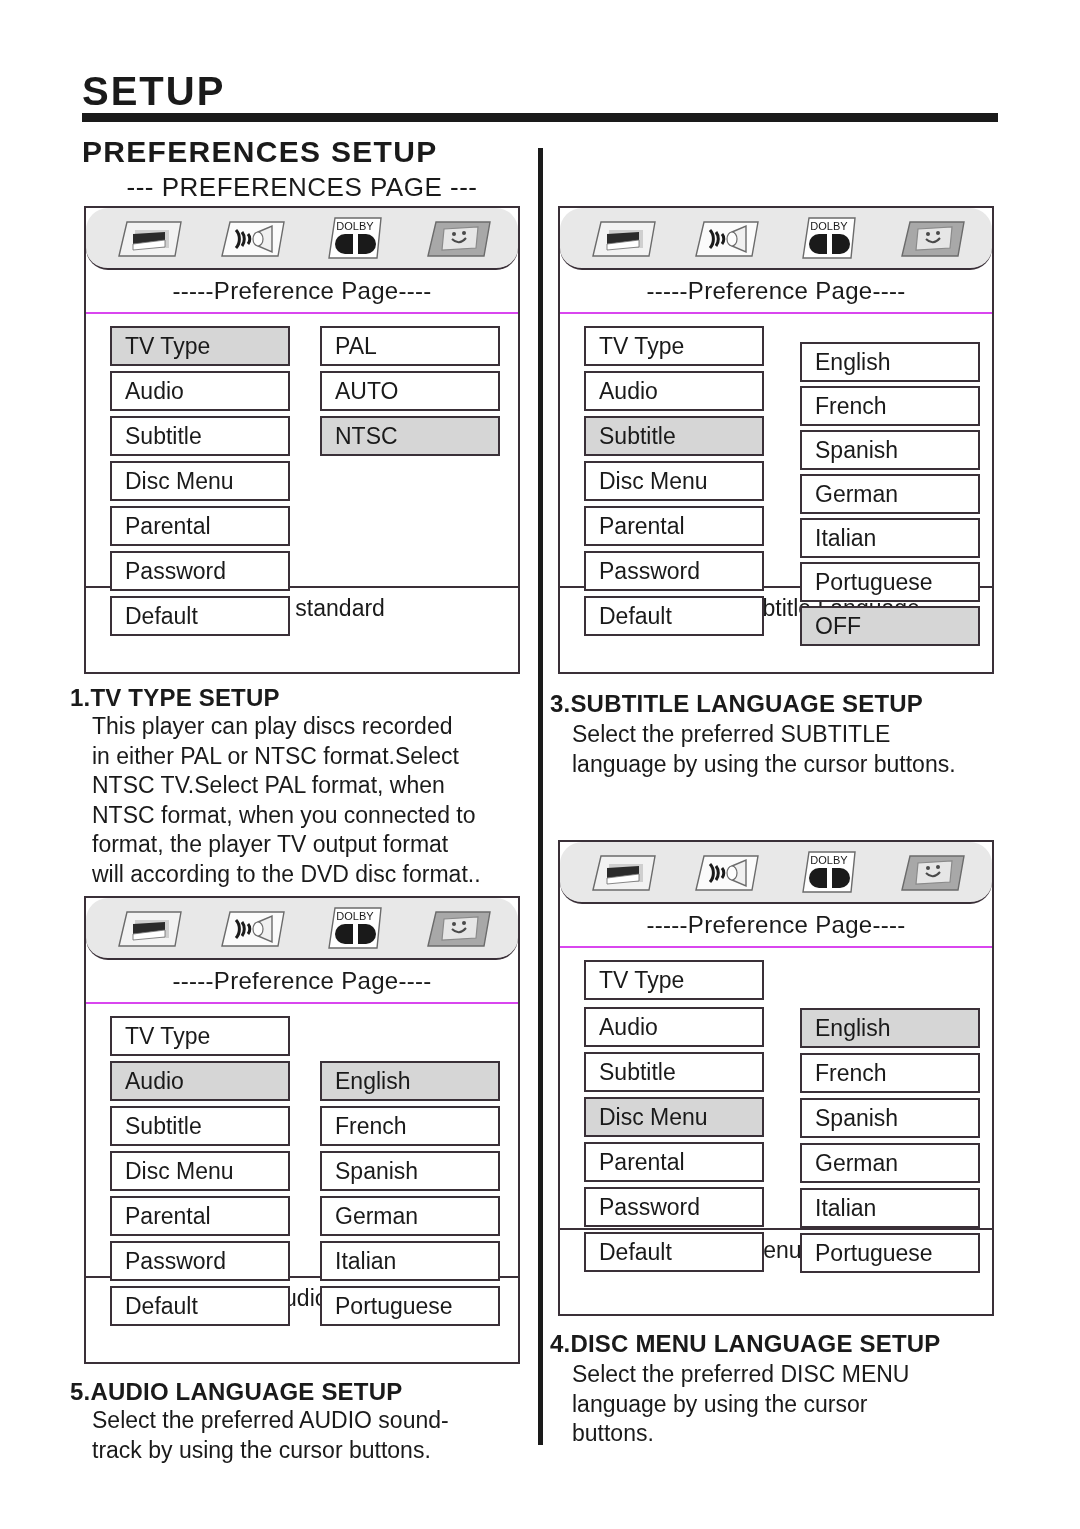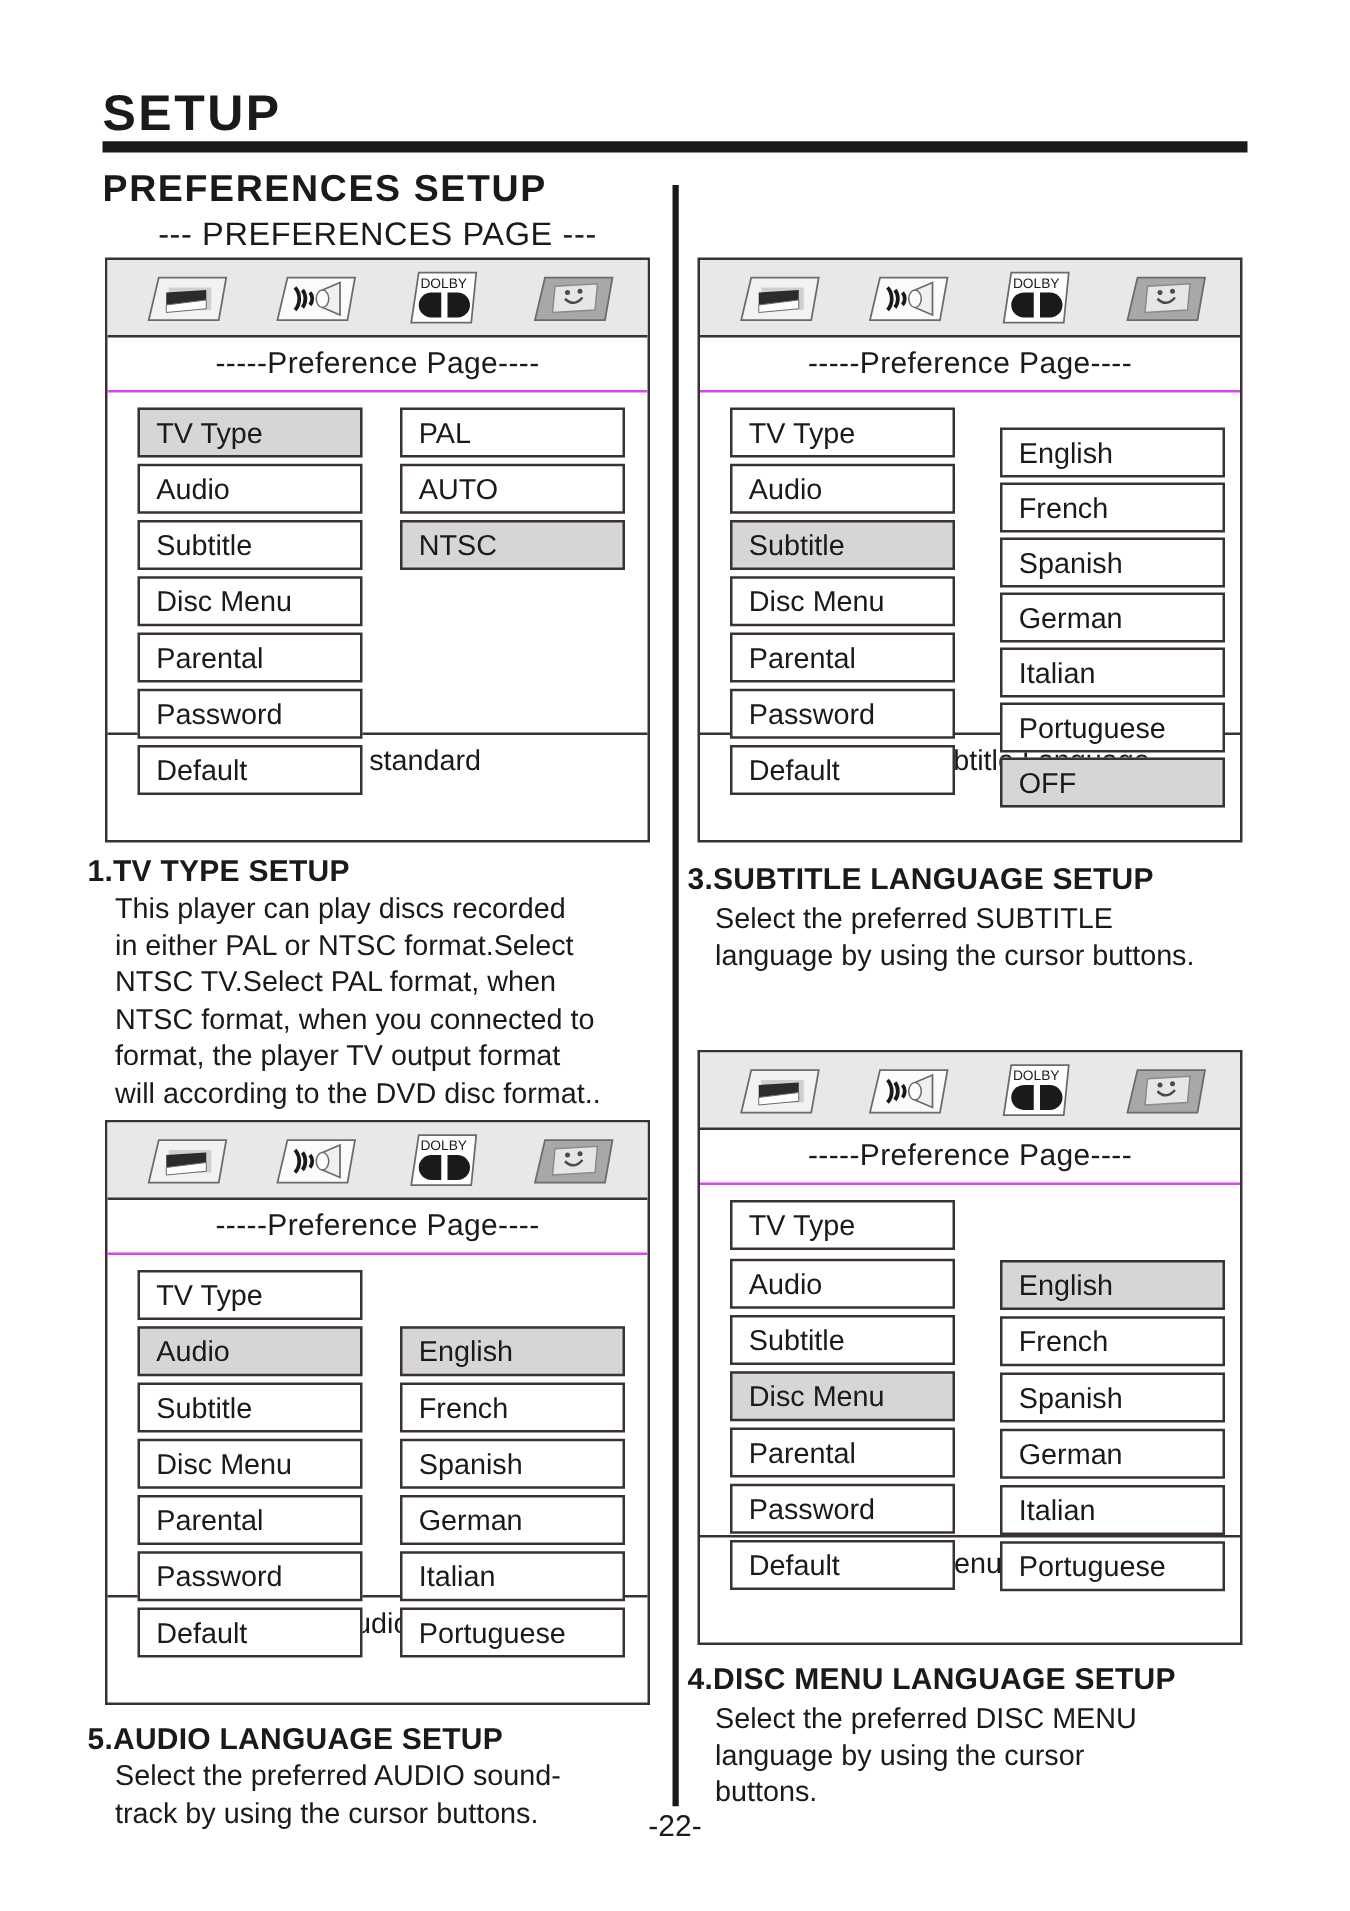--- a/index.html
+++ b/index.html
@@ -73,20 +73,21 @@
   }
   .osd-iconbar {
     position: relative;
     height: 62px;
     background: #e8e8e8;
     border-bottom: 2px solid #3a3038;
     display: flex;
     align-items: center;
     justify-content: space-around;
     padding: 0 10px;
+    border-radius: 22px;
   }
   .osd-iconbar .ico { width: 74px; height: 48px; }
   .osd-titlebar {
     height: 44px;
     border-bottom: 2px solid #d946ef;
     display: flex;
     align-items: center;
     justify-content: center;
     font-size: 24px;
     letter-spacing: 0.3px;
@@ -385,15 +386,14 @@
     <div class="osd-footer">Preferred Menu Language</div>
   </div>
 
   <div class="numhead" style="left:550px; top:1330px;">4.DISC MENU LANGUAGE SETUP</div>
   <div class="para" style="left:572px; top:1360px;">
     <div>Select the preferred DISC MENU</div>
     <div>language by using the cursor</div>
     <div>buttons.</div>
   </div>
 
-  <div class="pagenum">-22-</div>
 
 </div>
 
 </body></html>

